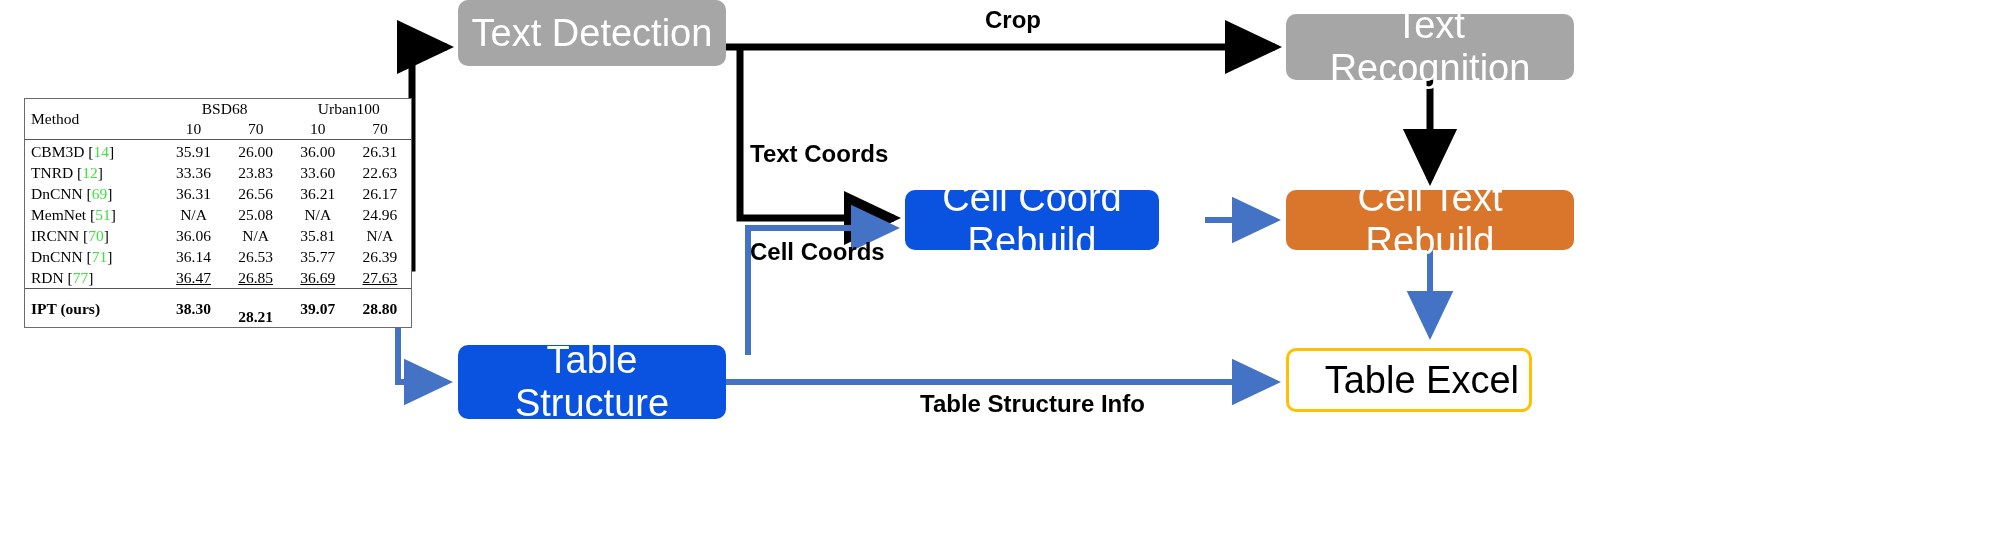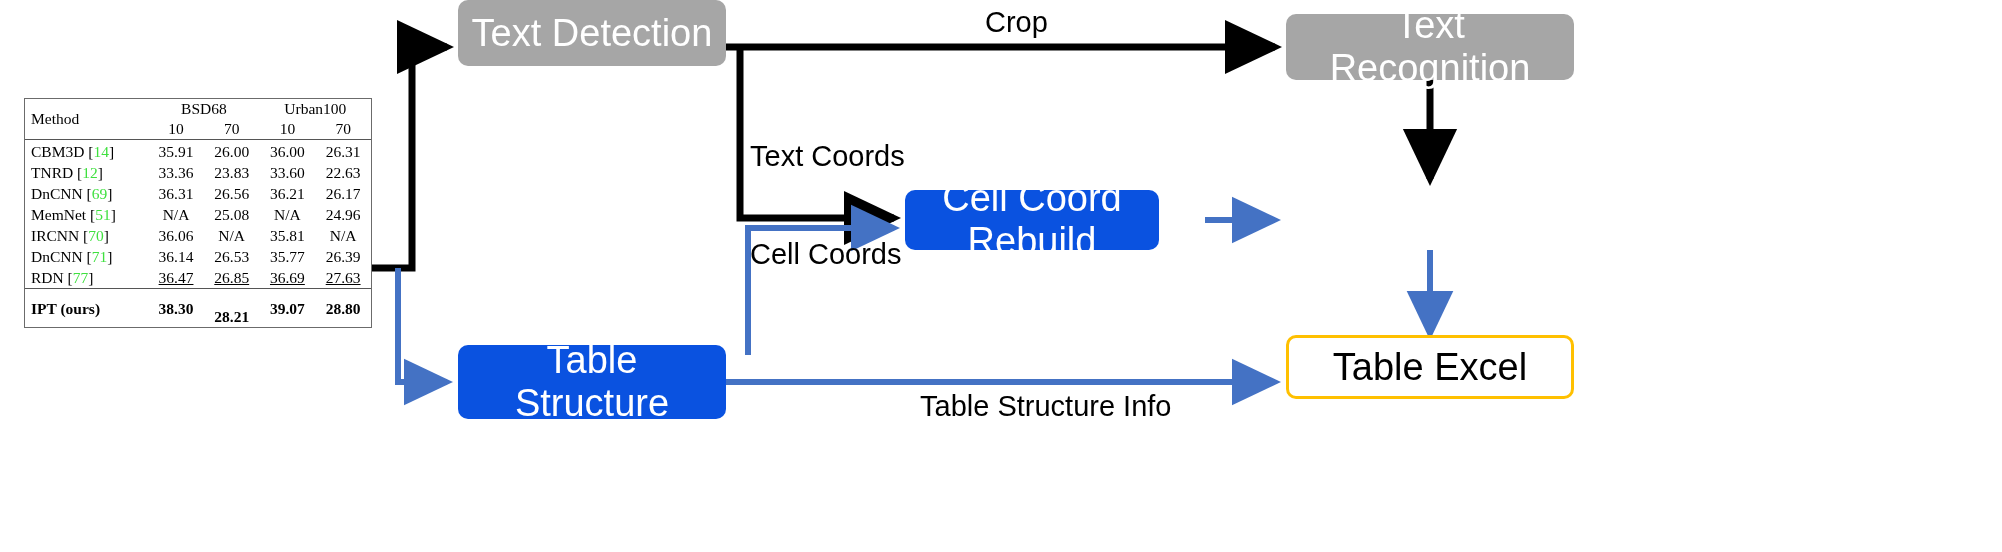--- a/index.html
+++ b/index.html
@@ -43,37 +43,38 @@
     border:3px solid #ffc000;
     font-size:38px;font-weight:400;
   }
 
   
   #node-text-detection   {left:458px; top:0;  width:268px;height:66px;}
   #node-text-recognition {left:1286px;top:14px;  width:288px;height:66px;}
   #node-cell-coord       {left:905px; top:190px; width:254px;height:60px;}
   #node-cell-text        {left:1286px;top:190px; width:288px;height:60px;}
   #node-table-structure  {left:458px; top:345px; width:268px;height:74px;}
-  #node-table-excel      {left:1286px;top:335px; width:288px;height:64px;}
+  #node-table-excel      {left:1286px;top:348px; width:246px;height:64px;justify-content:flex-end;}
 
   
   .edge-label{
     position:absolute;
     color:#000000;
-    font-size:29px;
+    font-size:24px;
     white-space:nowrap;
+    font-weight:bold;
   }
   #lbl-crop           {left:985px; top:6px;}
   #lbl-text-coords    {left:750px; top:140px;}
   #lbl-cell-coords    {left:750px; top:238px;}
   #lbl-table-struct   {left:920px; top:390px;}
 
   
   #table-figure{
-    position:absolute;left:24px;top:98px;width:348px;
+    position:absolute;left:24px;top:98px;width:388px;
     background:#ffffff;
     border:1.5px solid #6b6b6b;
     box-sizing:border-box;
   }
   table.restable{
     border-collapse:collapse;
     width:100%;
     font-family:"Liberation Serif", serif;
     font-size:15.5px;
     color:#000000;
@@ -149,20 +150,23 @@
   </div>
 
   <div class="node node-gray" id="node-text-recognition">
     <span class="nlabel">Text Recognition</span>
   </div>
 
   <div class="node node-blue" id="node-cell-coord">
     <span class="nlabel">Cell Coord Rebuild</span>
   </div>
 
+  <div class="node node-orange" id="node-cell-text">
+    <span class="nlabel">Cell Text Rebuild</span>
+  </div>
 
   <div class="node node-blue" id="node-table-structure">
     <span class="nlabel">
       <span>Table Structure</span><br>
     </span>
   </div>
 
   <div class="node node-outline" id="node-table-excel">
     <span class="nlabel">Table Excel</span>
   </div>

